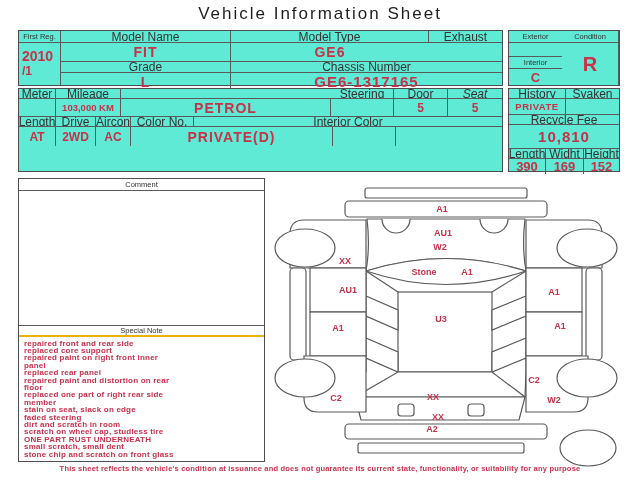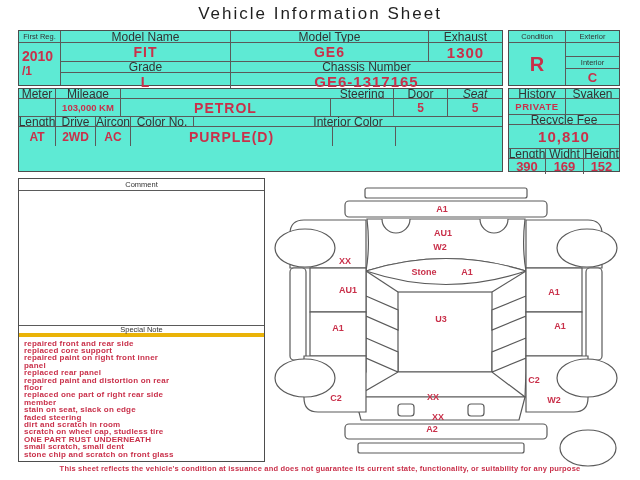--- a/index.html
+++ b/index.html
@@ -21,21 +21,21 @@
   .fs20{font-size:20px;}
   .firstreg-val{color:#c9304a;font-weight:bold;font-size:14px;line-height:15px;
                 padding-left:3px;display:flex;flex-direction:column;justify-content:center;flex:1;}
   .equip-text{color:#c9304a;font-weight:bold;font-size:9.5px;padding:2px 4px;
               display:flex;align-items:flex-start;justify-content:flex-start;}
   .comment-box{position:absolute;left:18px;top:178px;width:247px;height:284px;
                border:1px solid #4d4d4d;display:flex;flex-direction:column;box-sizing:border-box;}
   .box-hdr{height:12px;display:flex;align-items:center;justify-content:center;
            font-size:7.5px;color:#333;flex:none;box-sizing:border-box;}
   .comment-area{flex:1;}
-  .sn-hdr{border-top:1px solid #5a5a5a;border-bottom:4px solid #eab308;}
+  .sn-hdr{border-top:1px solid #5a5a5a;border-bottom:2px solid #eab308;}
   .notes{padding:3px 5px;overflow:hidden;}
   .note-line{font-size:8px;line-height:7.4px;color:#c9304a;font-weight:bold;letter-spacing:0.2px;
              white-space:nowrap;}
   .footer{position:absolute;top:464px;left:0;width:100%;text-align:center;
           font-size:7.5px;font-weight:bold;color:#c9304a;letter-spacing:0.2px;}
   .diagram{position:absolute;left:270px;top:180px;}
   .diagram path,.diagram rect,.diagram ellipse,.diagram line{fill:#fff;stroke:#5a5a5a;stroke-width:1.2;}
   .diagram line{fill:none;}
   .dmg{font-size:9px;font-weight:bold;fill:#c9304a;text-anchor:middle;
        font-family:"Liberation Sans","DejaVu Sans",sans-serif;}
@@ -57,43 +57,42 @@
     </div>
     <div class="col" style="flex:1;">
       <div class="row" style="height:12px;flex:none;">
         <div class="cell hdr" style="width:170px;">Model Name</div>
         <div class="cell hdr" style="width:198px;text-align:right;">Model Type</div>
         <div class="cell hdr" style="flex:1;">Exhaust</div>
       </div>
       <div class="row" style="height:19px;flex:none;">
         <div class="cell val fs14" style="width:170px;">FIT</div>
         <div class="cell val fs14" style="width:198px;">GE6</div>
-        <div class="cell val fs15" style="flex:1;">1300</div>
       </div>
       <div class="row" style="height:11px;flex:none;">
         <div class="cell hdr" style="width:170px;">Grade</div>
         <div class="cell hdr" style="flex:1;">Chassis Number</div>
       </div>
       <div class="row" style="flex:1;">
         <div class="cell val fs14" style="width:170px;">L</div>
         <div class="cell val fs15" style="flex:1;">GE6-1317165</div>
       </div>
     </div>
   </div>
 
   <div class="tbl" style="left:508px;top:30px;width:112px;height:56px;">
-    <div class="col" style="width:57px;border-right:1px solid #5a5a5a;">
-      <div class="box-hdr" style="border-bottom:1px solid #5a5a5a;">Condition</div>
-      <div class="cell val fs20" style="flex:1;border-right:none;">R</div>
-    </div>
     <div class="col" style="flex:1;">
       <div class="box-hdr" style="border-bottom:1px solid #5a5a5a;">Exterior</div>
       <div class="cell val fs12" style="height:14px;flex:none;border-right:none;border-bottom:1px solid #5a5a5a;"></div>
       <div class="box-hdr" style="border-bottom:1px solid #5a5a5a;">Interior</div>
       <div class="cell val fs13" style="flex:1;border-right:none;">C</div>
+    </div>
+    <div class="col" style="width:57px;border-right:1px solid #5a5a5a;">
+      <div class="box-hdr" style="border-bottom:1px solid #5a5a5a;">Condition</div>
+      <div class="cell val fs20" style="flex:1;border-right:none;">R</div>
     </div>
   </div>
 
   <div class="tbl col" style="left:18px;top:88px;width:485px;height:84px;flex-direction:column;">
     <div class="row" style="height:10px;flex:none;">
       <div class="cell hdr" style="width:37px;">Meter</div>
       <div class="cell hdr" style="width:65px;">Mileage</div>
       <div class="cell hdr" style="width:210px;margin-top:21px;">Fuel</div>
       <div class="cell hdr" style="width:63px;">Steering</div>
       <div class="cell hdr" style="width:54px;">Door</div>
@@ -111,21 +110,21 @@
       <div class="cell hdr" style="width:37px;">Length</div>
       <div class="cell hdr" style="width:40px;">Drive</div>
       <div class="cell hdr" style="width:35px;">Aircon</div>
       <div class="cell hdr" style="width:63px;">Color No.</div>
       <div class="cell hdr" style="flex:1;">Interior Color</div>
     </div>
     <div class="row" style="height:19px;flex:none;">
       <div class="cell val fs12" style="width:37px;">AT</div>
       <div class="cell val fs12" style="width:40px;">2WD</div>
       <div class="cell val fs12" style="width:35px;">AC</div>
-      <div class="cell val fs14" style="width:202px;">PURPLE(D)</div>
+      <div class="cell val fs14" style="width:202px;">PRIVATE(D)</div>
       <div class="cell val" style="width:63px;"></div>
       <div class="cell val" style="flex:1;"></div>
     </div>
   </div>
 
   <div class="tbl col" style="left:508px;top:88px;width:112px;height:84px;flex-direction:column;">
     <div class="row" style="height:10px;flex:none;">
       <div class="cell hdr" style="width:57px;">History</div>
       <div class="cell hdr" style="flex:1;">Syaken</div>
     </div>

